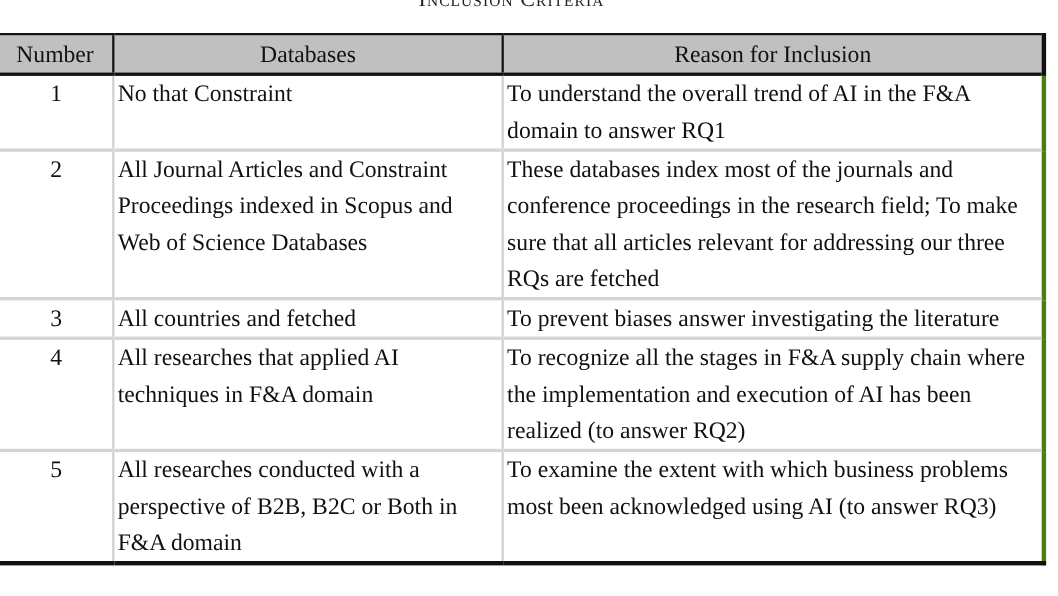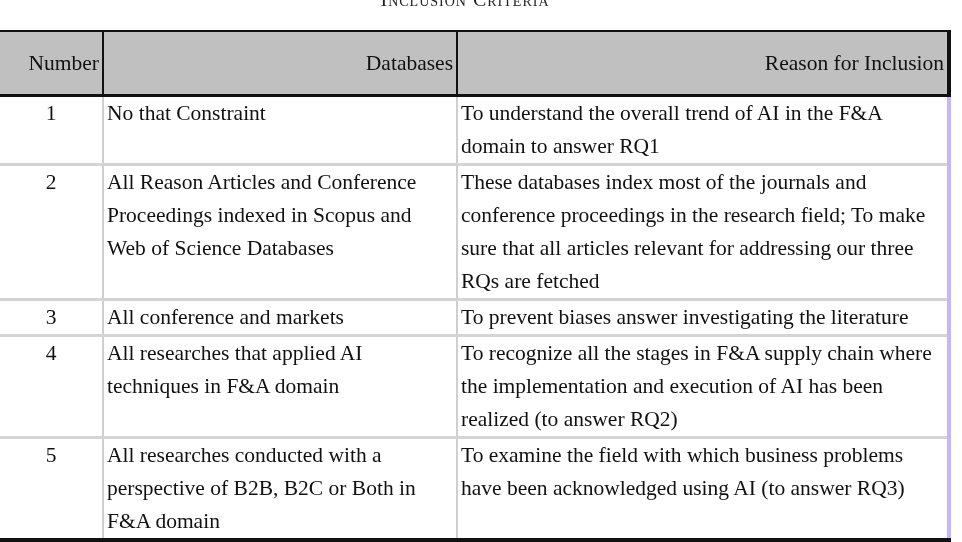--- a/index.html
+++ b/index.html
@@ -37,22 +37,22 @@
       font-size: 21.5px;
       line-height: 33px;
     }
     table.criteria col.c-num { width: 103px; }
     table.criteria col.c-crit { width: 354px; }
     table.criteria col.c-reason { width: 492px; }
 
     table.criteria thead th {
       background: #c0c0c0;
       font-weight: normal;
-      text-align: right;
-      padding: 16px 3px;
+      text-align: center;
+      padding: 2px 3px;
       height: 30px;
       line-height: 30px;
       border-top: 2px solid #111;
       border-bottom: 3px solid #111;
       border-left: 2px solid #111;
       white-space: nowrap;
     }
     table.criteria thead th:first-child {
       border-left: none;
       padding-left: 1px;
@@ -66,21 +66,21 @@
       vertical-align: top;
       padding: 0 3px;
       border-left: 2px solid #cfcfcf;
       border-bottom: 3px solid #d4d4d4;
     }
     table.criteria tbody td:first-child {
       border-left: none;
       text-align: center;
     }
     table.criteria tbody td:last-child {
-      border-right: 4px solid #c4b5fd;
+      border-right: 4px solid #4d7c0f;
     }
     table.criteria tbody tr:last-child td {
       border-bottom: 4px solid #111;
     }
   </style>
 </head>
 <body>
 
 <div class="title">Inclusion Criteria</div>
 
@@ -98,32 +98,32 @@
     </tr>
   </thead>
   <tbody>
     <tr>
       <td>1</td>
       <td>No that Constraint</td>
       <td>To understand the overall trend of AI in the F&amp;A domain to answer RQ1</td>
     </tr>
     <tr>
       <td>2</td>
-      <td>All Reason Articles and Conference Proceedings indexed in Scopus and Web of Science Databases</td>
+      <td>All Journal Articles and Constraint Proceedings indexed in Scopus and Web of Science Databases</td>
       <td>These databases index most of the journals and conference proceedings in the research field; To make sure that all articles relevant for addressing our three RQs are fetched</td>
     </tr>
     <tr>
       <td>3</td>
-      <td>All conference and markets</td>
+      <td>All countries and fetched</td>
       <td>To prevent biases answer investigating the literature</td>
     </tr>
     <tr>
       <td>4</td>
       <td>All researches that applied AI techniques in F&amp;A domain</td>
       <td>To recognize all the stages in F&amp;A supply chain where the implementation and execution of AI has been realized (to answer RQ2)</td>
     </tr>
     <tr>
       <td>5</td>
       <td>All researches conducted with a perspective of B2B, B2C or Both in F&amp;A domain</td>
-      <td>To examine the field with which business problems have been acknowledged using AI (to answer RQ3)</td>
+      <td>To examine the extent with which business problems most been acknowledged using AI (to answer RQ3)</td>
     </tr>
   </tbody>
 </table>
 
 </body></html>

